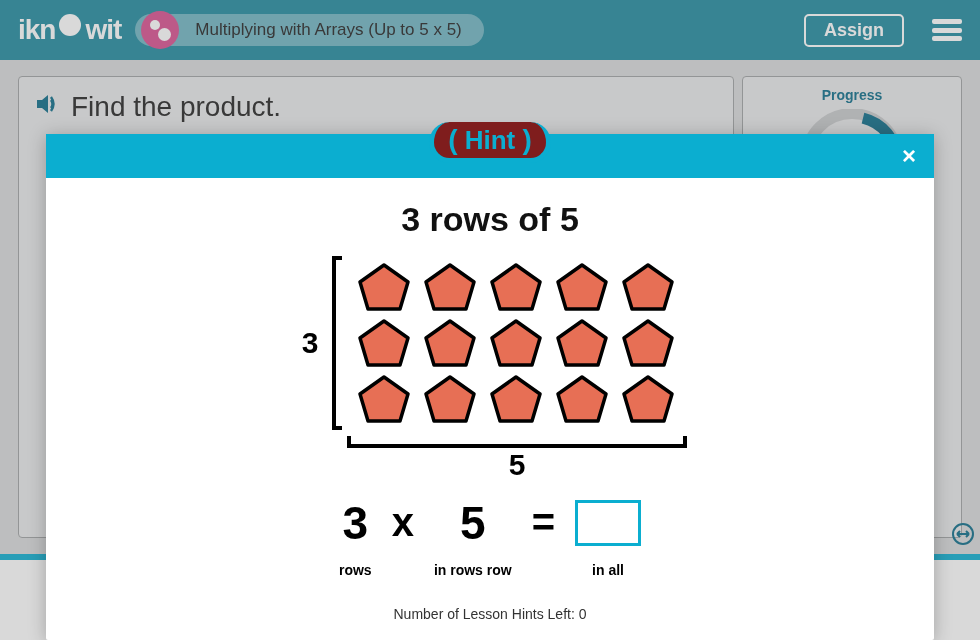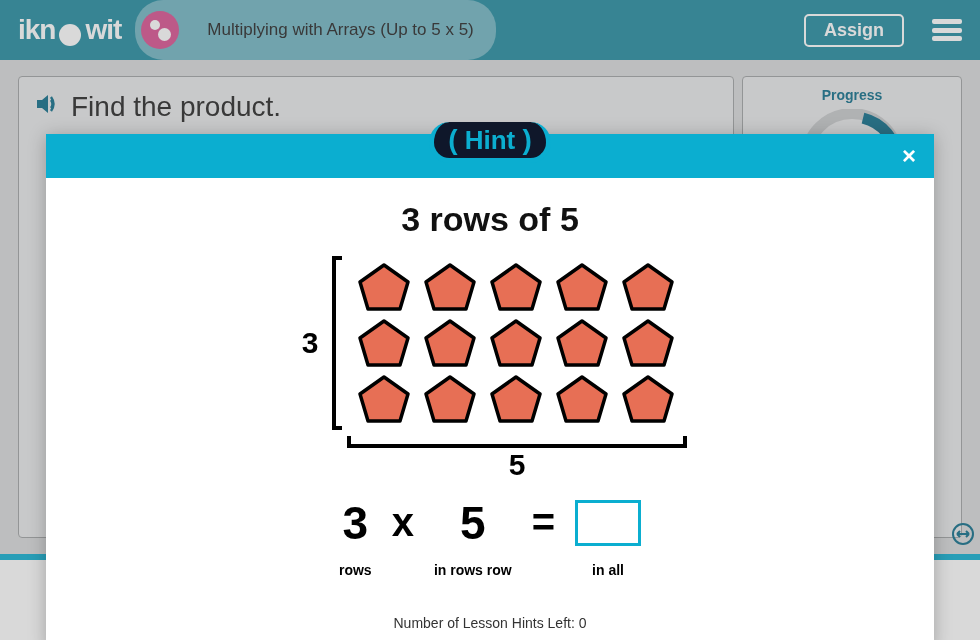--- a/index.html
+++ b/index.html
@@ -20,39 +20,39 @@
     align-items: center;
     padding: 0 18px;
     gap: 14px;
   }
   .logo {
     color: #fff;
     font-size: 28px;
     font-weight: 700;
     letter-spacing: -1px;
     display: flex;
-    align-items: flex-end;
+    align-items: flex-start;
     gap: 2px;
   }
   .logo .bulb {
     display: inline-block;
     width: 22px; height: 22px;
     border-radius: 50%;
     background: #fff;
     position: relative;
     margin: 0 2px;
   }
   .topic-pill {
     background: #6fb4c2;
     border-radius: 28px;
-    height: 60px;
+    height: 32px;
     display: flex;
     align-items: center;
     padding: 0 22px 0 6px;
-    gap: 28px;
+    gap: 16px;
     flex: 0 1 auto;
   }
   .grade-badge {
     width: 38px; height: 38px;
     border-radius: 50%;
     background: #d94e8f;
     position: relative;
   }
   .grade-badge::before, .grade-badge::after {
     content:""; position:absolute; border-radius:50%; background:#fff;
@@ -145,21 +145,21 @@
     background:#0baed0;
     height: 44px;
     position:relative;
     display:flex;
     justify-content:center;
     align-items:center;
   }
   .hint-tab {
     position:absolute;
     top:-12px;
-    background:#0f172a;
+    background:#7f1d1d;
     color:#0baed0;
     font-weight:800;
     font-size:26px;
     padding: 2px 14px;
     border: 5px solid #0baed0;
     border-radius: 30px;
     border-top: none;
     border-left-width: 5px;
     border-right-width: 5px;
   }
@@ -239,21 +239,21 @@
   .eq-small { font-size: 14px; font-weight:700; margin-top:16px; text-align:center; }
   .eq-op { font-size: 40px; font-weight:800; line-height:1.1; }
   .answer-box {
     width: 66px; height: 46px;
     border: 3px solid #0baed0;
     background:#fff;
   }
   .hints-left {
     font-size: 14px;
     color:#333;
-    margin-top: 29px;
+    margin-top: 20px;
   }
 </style>
 </head>
 <body>
 
 <div class="topbar">
   <div class="logo">
     <span>ikn</span>
     <span class="bulb"></span>
     <span>wit</span>

